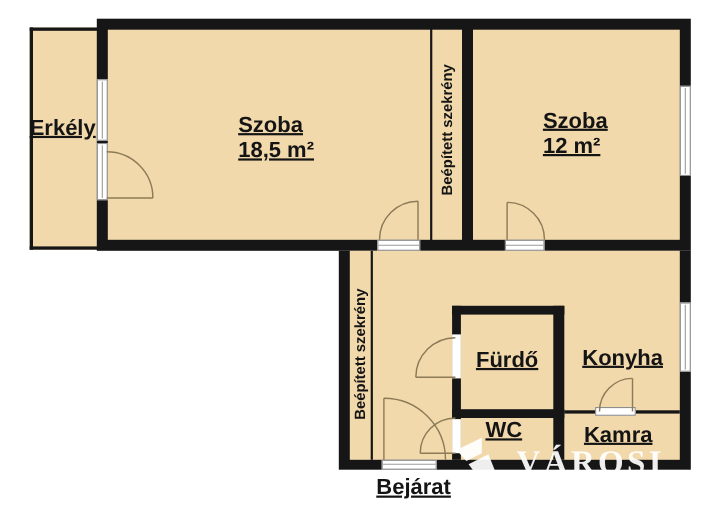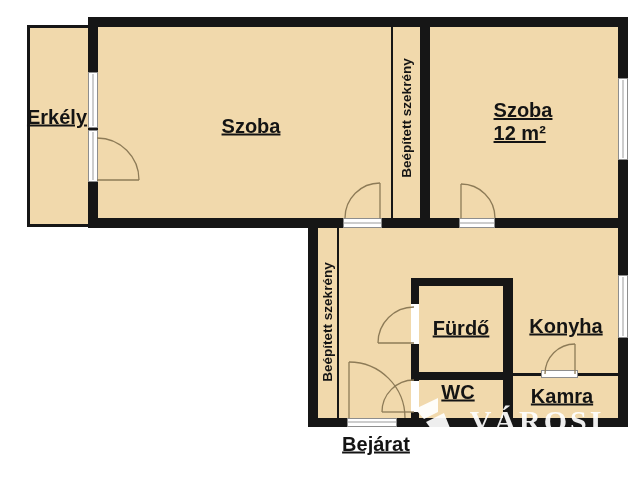--- a/index.html
+++ b/index.html
@@ -96,20 +96,21 @@
       <line x1="344" y1="223" x2="381" y2="223"></line>
       <line x1="460" y1="223" x2="494" y2="223"></line>
       <line x1="348" y1="422" x2="396" y2="422"></line>
     </g>
   </svg>
 
   <div class="lbl" style="left:57px;top:117px">Erkély</div>
 
   <div class="lbl two" style="left:251px;top:126px">
     <span>Szoba</span><br>
+    <span>18,5 m²</span>
   </div>
 
   <div class="lbl two" style="left:523px;top:122px">
     <span>Szoba</span><br>
     <span>12 m²</span>
   </div>
 
   <div class="vlbl" style="left:406px;top:118px">Beépített szekrény</div>
   <div class="vlbl" style="left:327px;top:322px">Beépített szekrény</div>
 

